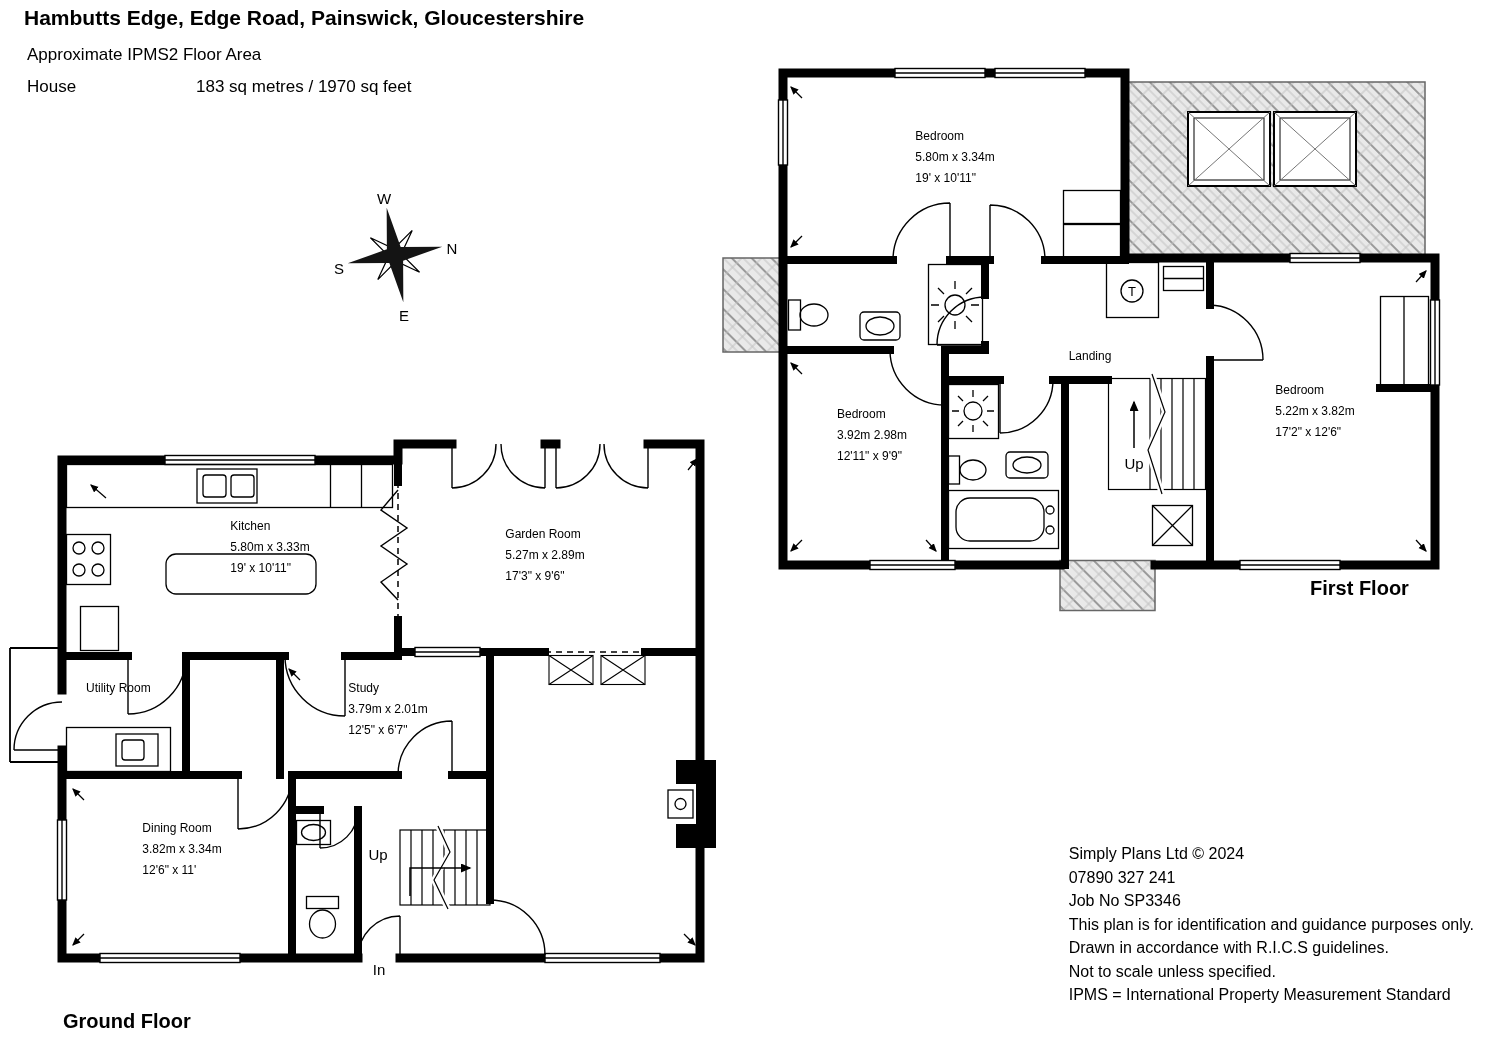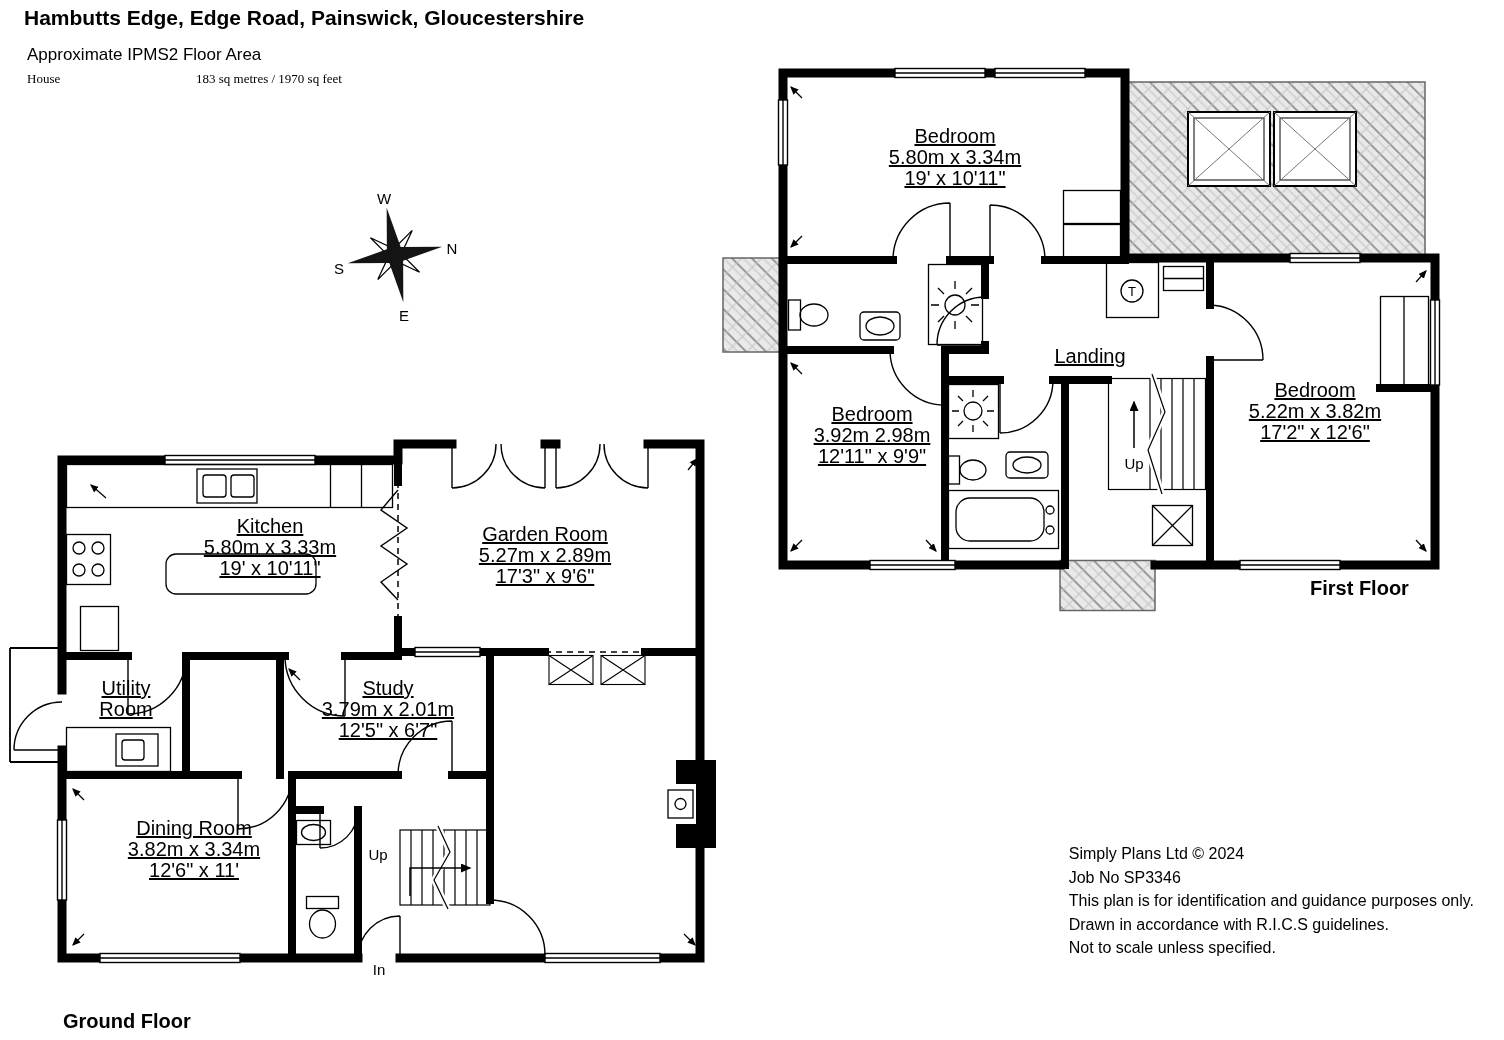--- a/index.html
+++ b/index.html
@@ -1,23 +1,23 @@
 <!DOCTYPE html>
 <html><head>
 <meta charset="utf-8">
 <style>
   html,body{margin:0;padding:0;background:#fff;}
   body{font-family:"Liberation Sans",sans-serif;color:#000;}
   .page{position:relative;width:1504px;height:1040px;background:#ffffff;overflow:hidden;}
   svg.plan{position:absolute;left:0;top:0;}
   .hdr-title{position:absolute;left:24px;top:6px;font-size:21px;font-weight:bold;white-space:nowrap;}
   .hdr-sub{position:absolute;left:27px;top:45px;font-size:17px;}
-  .hdr-house{position:absolute;left:27px;top:71px;font-size:13px;font-family:Liberation Serif, serif;}
+  .hdr-house{position:absolute;left:27px;top:77px;font-size:17px;}
   .hdr-house .hl{display:inline-block;width:169px;}
-  .room-label{position:absolute;transform:translateX(-50%);text-align:center;font-size:20px;line-height:21px;white-space:nowrap;text-decoration:underline;}
+  .room-label{position:absolute;transform:translateX(-50%);text-align:left;font-size:12px;line-height:21px;white-space:nowrap;}
   .room-label.wrap{white-space:normal;width:80px;}
   .small-label{position:absolute;transform:translateX(-50%);font-size:15px;white-space:nowrap;}
   .floor-title{position:absolute;font-size:20px;font-weight:bold;white-space:nowrap;}
   .footer{position:absolute;right:30px;top:842px;font-size:16px;line-height:23.5px;}
 </style>
 </head>
 <body>
 
 <div class="page">
 
@@ -378,21 +378,21 @@
     <div>17'3" x 9'6"</div>
   </div>
   <div class="room-label wrap" style="left:126px;top:678px;">
     <div>Utility Room</div>
   </div>
   <div class="room-label" style="left:388px;top:678px;">
     <div>Study</div>
     <div>3.79m x 2.01m</div>
     <div>12'5" x 6'7"</div>
   </div>
-  <div class="room-label" style="left:182px;top:818px;margin-left:12px;">
+  <div class="room-label" style="left:182px;top:818px;">
     <div>Dining Room</div>
     <div>3.82m x 3.34m</div>
     <div>12'6" x 11'</div>
   </div>
 
   <div class="room-label" style="left:955px;top:126px;">
     <div>Bedroom</div>
     <div>5.80m x 3.34m</div>
     <div>19' x 10'11"</div>
   </div>
@@ -412,19 +412,21 @@
 
   <div class="small-label" style="left:378px;top:846px;">Up</div>
   <div class="small-label" style="left:379px;top:961px;">In</div>
   <div class="small-label" style="left:1134px;top:455px;">Up</div>
 
   <div class="floor-title" style="left:63px;top:1010px;">Ground Floor</div>
   <div class="floor-title" style="left:1310px;top:577px;">First Floor</div>
 
   <div class="footer">
     <div>Simply Plans Ltd © 2024</div>
+    <div>07890 327 241</div>
     <div>Job No SP3346</div>
     <div>This plan is for identification and guidance purposes only.</div>
     <div>Drawn in accordance with R.I.C.S guidelines.</div>
     <div>Not to scale unless specified.</div>
+    <div>IPMS = International Property Measurement Standard</div>
   </div>
 
 </div>
 
 </body></html>

